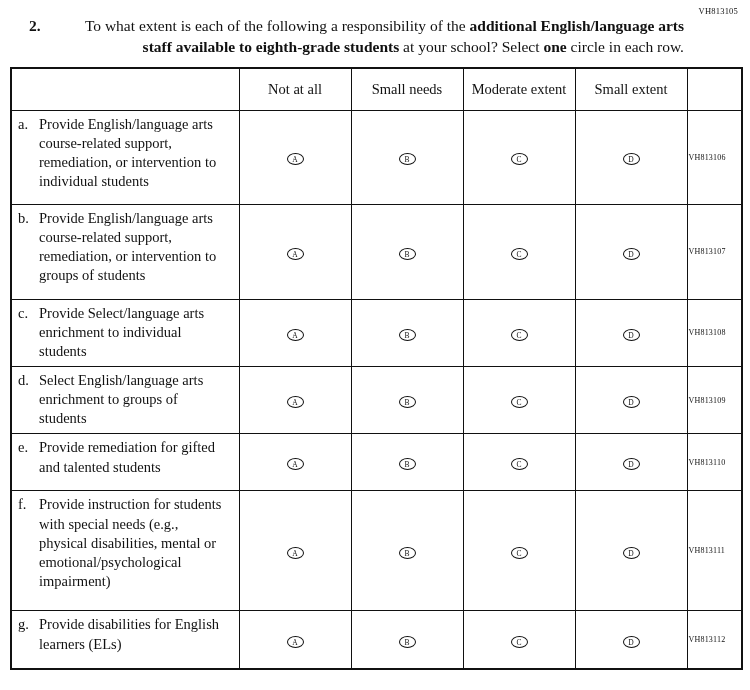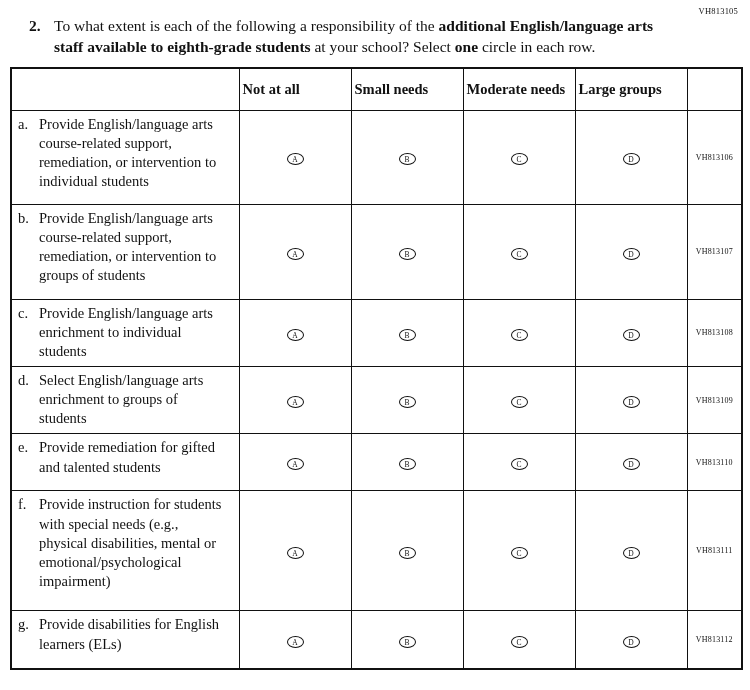--- a/index.html
+++ b/index.html
@@ -28,36 +28,36 @@
     margin: 6px 0 10px 19px;
     width: 655px;
     font-size: 15.5px;
     line-height: 1.33;
   }
   .qnum {
     font-weight: bold;
     width: 25px;
     flex: none;
   }
-  .qtext { flex: 1; }
+  .qtext { flex: 1; text-align: right; }
   .bold { font-weight: bold; }
 
   table.grid {
     border-collapse: collapse;
     table-layout: fixed;
     width: 731px;
     border: 2px solid #111;
   }
   table.grid th, table.grid td {
     border: 1.5px solid #111;
   }
   th.colhead, th.stub-head, th.code-head {
     font-size: 14.5px;
-    font-weight: bold;
-    text-align: left;
+    font-weight: normal;
+    text-align: center;
     vertical-align: middle;
     padding: 5px 3px;
     border-bottom: 2.5px solid #111;
     line-height: 1.2;
     height: 42px;
   }
   td.stub {
     padding: 4px 5px 5px 6px;
     font-size: 14.5px;
     line-height: 1.32;
@@ -77,21 +77,21 @@
     border: 1px solid #111;
     border-radius: 50%;
     font-size: 7.5px;
     line-height: 11px;
     text-align: center;
     cursor: pointer;
     background: #fff;
   }
   td.codecell {
     font-size: 8px;
-    text-align: center;
+    text-align: left;
     vertical-align: middle;
     padding: 0 1px;
     letter-spacing: 0.2px;
   }
   tr.r-a td { height: 94px; }
   tr.r-b td { height: 95px; }
   tr.r-c td { height: 57px; }
   tr.r-d td { height: 53px; }
   tr.r-e td { height: 57px; }
   tr.r-f td { height: 120px; }
@@ -116,22 +116,22 @@
       <col style="width:112px">
       <col style="width:112px">
       <col style="width:112px">
       <col style="width:55px">
     </colgroup>
     <thead>
       <tr id="header-row">
         <th class="stub-head"></th>
         <th class="colhead">Not at all</th>
           <th class="colhead">Small needs</th>
-          <th class="colhead">Moderate needs</th>
-          <th class="colhead">Large groups</th>
+          <th class="colhead">Moderate extent</th>
+          <th class="colhead">Small extent</th>
           <th class="code-head" id="code-th"></th>
       </tr>
     </thead>
     <tbody id="grid-body">
         <tr class="r-a">
           <td class="stub">
             <div class="rowflex">
               <span class="rowletter">a.</span>
               <div class="rowtext">Provide English/language arts course-related support, remediation, or intervention to individual students</div>
             </div>
@@ -152,21 +152,21 @@
           <td class="opt-cell"><span class="opt">A</span></td>
           <td class="opt-cell"><span class="opt">B</span></td>
           <td class="opt-cell"><span class="opt">C</span></td>
           <td class="opt-cell"><span class="opt">D</span></td>
           <td class="codecell">VH813107</td>
         </tr>
         <tr class="r-c">
           <td class="stub">
             <div class="rowflex">
               <span class="rowletter">c.</span>
-              <div class="rowtext">Provide English/language arts enrichment to individual students</div>
+              <div class="rowtext">Provide Select/language arts enrichment to individual students</div>
             </div>
           </td>
           <td class="opt-cell"><span class="opt">A</span></td>
           <td class="opt-cell"><span class="opt">B</span></td>
           <td class="opt-cell"><span class="opt">C</span></td>
           <td class="opt-cell"><span class="opt">D</span></td>
           <td class="codecell">VH813108</td>
         </tr>
         <tr class="r-d">
           <td class="stub">

